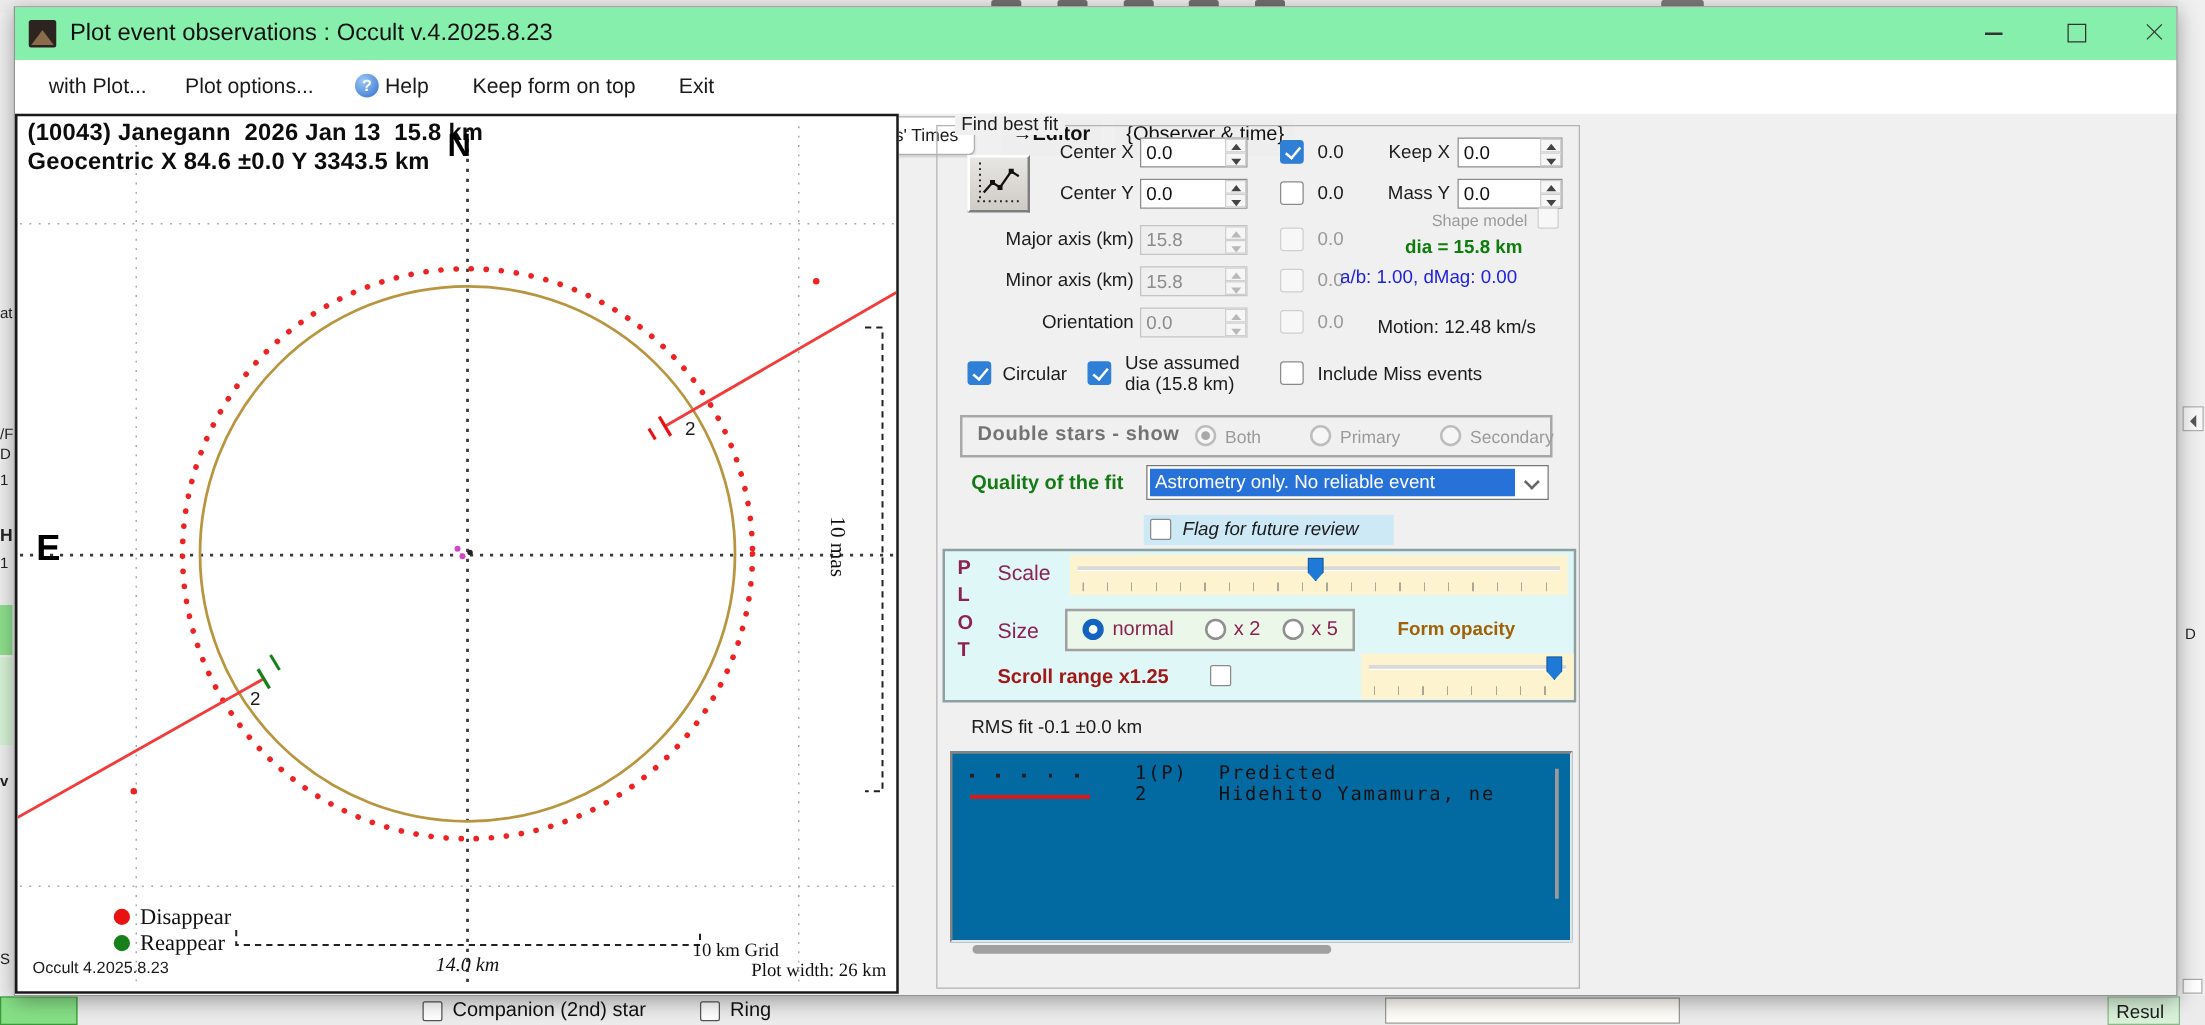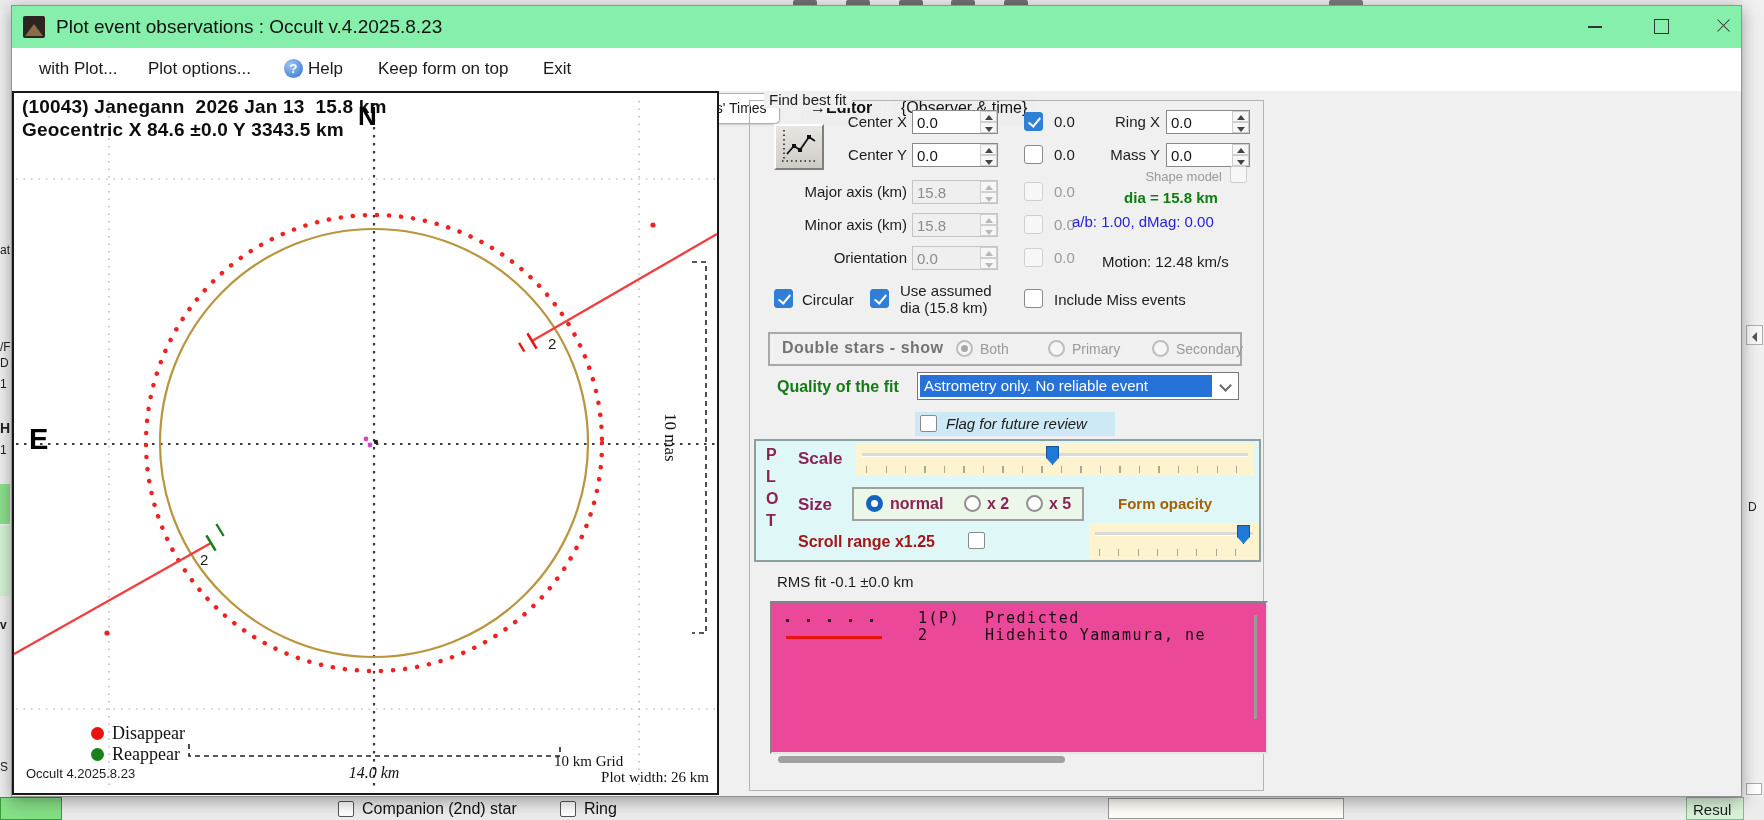--- a/index.html
+++ b/index.html
@@ -80,28 +80,28 @@
   .radio.dis-sel::after{content:"";position:absolute;left:3px;top:3px;width:7px;height:7px;border-radius:50%;background:#a8a8a8}
 
   #ds-group{position:absolute;left:18px;top:231px;width:474px;height:34px;border:2px solid #a8a8a8}
   #quality-dd{position:absolute;left:167px;top:271px;width:322px;height:28px;background:#fff;border:1px solid #767676}
   #quality-sel{position:absolute;left:2px;top:2px;width:292px;height:22px;background:#2672d8;color:#fff;font-size:15px;line-height:22px;padding-left:4px;white-space:nowrap;overflow:hidden}
   #quality-dd .chev{position:absolute;right:8px;top:8px;width:9px;height:9px;border-left:2px solid #666;border-bottom:2px solid #666;transform:rotate(-45deg)}
   #flag-box{position:absolute;left:165px;top:311px;width:200px;height:24px;background:#cde9f5}
 
   #plot-panel{position:absolute;left:4px;top:338px;width:507px;height:123px;background:#e0f7f8;border:2px solid #8f9f9f}
   .plot-letter{position:absolute;left:10px;font-size:16px;font-weight:bold;color:#8b2252}
-  .maroon{color:#8b2252;font-weight:bold}
+  .maroon{color:#8b2252;font-weight:normal}
   .slider{position:absolute;background:#fdf4cf}
   .slider .track{position:absolute;left:6px;right:6px;top:9px;height:4px;background:#d9d9d9;border-bottom:1px solid #fff}
   .slider .thumb{position:absolute;top:2px;width:13px;height:19px;background:#1e7ad6;border:1px solid #14569b;clip-path:polygon(0 0,100% 0,100% 62%,50% 100%,0 62%)}
   .slider .ticks{position:absolute;left:10px;right:8px;bottom:3px;height:7px;background:repeating-linear-gradient(90deg,#a8a893 0 1px,transparent 1px 19.5px)}
   #size-group{position:absolute;left:96px;top:46px;width:232px;height:34px;background:#ebf7e8;border:2px solid #a0a0a0}
 
-  #listbox{position:absolute;left:20px;top:500px;width:498px;height:153px;background:#ec4899;border:2px solid;border-color:#848484 #e4e4e4 #e4e4e4 #848484}
+  #listbox{position:absolute;left:10px;top:500px;width:498px;height:153px;background:#0369a1;border:2px solid;border-color:#848484 #e4e4e4 #e4e4e4 #848484}
   .mono{font-family:"DejaVu Sans Mono",monospace;font-size:15px;letter-spacing:1.5px;color:#111;white-space:pre}
   .sym-dotted{position:absolute;left:14px;width:96px;height:3px;background:repeating-linear-gradient(90deg,#222 0 3px,transparent 3px 21px)}
   .sym-red{position:absolute;left:14px;width:96px;height:3px;background:#e81210}
   #list-vscroll{position:absolute;left:482px;top:12px;width:3px;height:104px;background:#9a9a9a}
   #hscroll-thumb{position:absolute;left:28px;top:655px;width:287px;height:7px;background:#a0a0a0;border-radius:4px}
 </style>
 </head>
 <body>
 
 <div id="top-strip">
@@ -240,21 +240,21 @@
     <div class="lab" style="left:7px;top:12px;width:150px;text-align:right">Center X</div>
     <div class="spinbox" style="left:162px;top:9px">
       <input value="0.0" style="">
       <span class="spin">
           <i class="up"></i>
           <i class="dn"></i>
         </span>
     </div>
     <span class="cb checked" style="left:274px;top:11px"></span>
     <div class="lab" style="left:304px;top:12px">0.0</div>
-    <div class="lab" style="left:352px;top:12px;width:58px;text-align:right">Ring X</div>
+    <div class="lab" style="left:352px;top:12px;width:58px;text-align:right">Keep X</div>
     <div class="spinbox" style="left:416px;top:9px;width:84px">
       <input value="0.0" style="">
       <span class="spin">
           <i class="up"></i>
           <i class="dn"></i>
         </span>
     </div>
 
     <div class="lab" style="left:7px;top:45px;width:150px;text-align:right">Center Y</div>
     <div class="spinbox" style="left:162px;top:42px">

